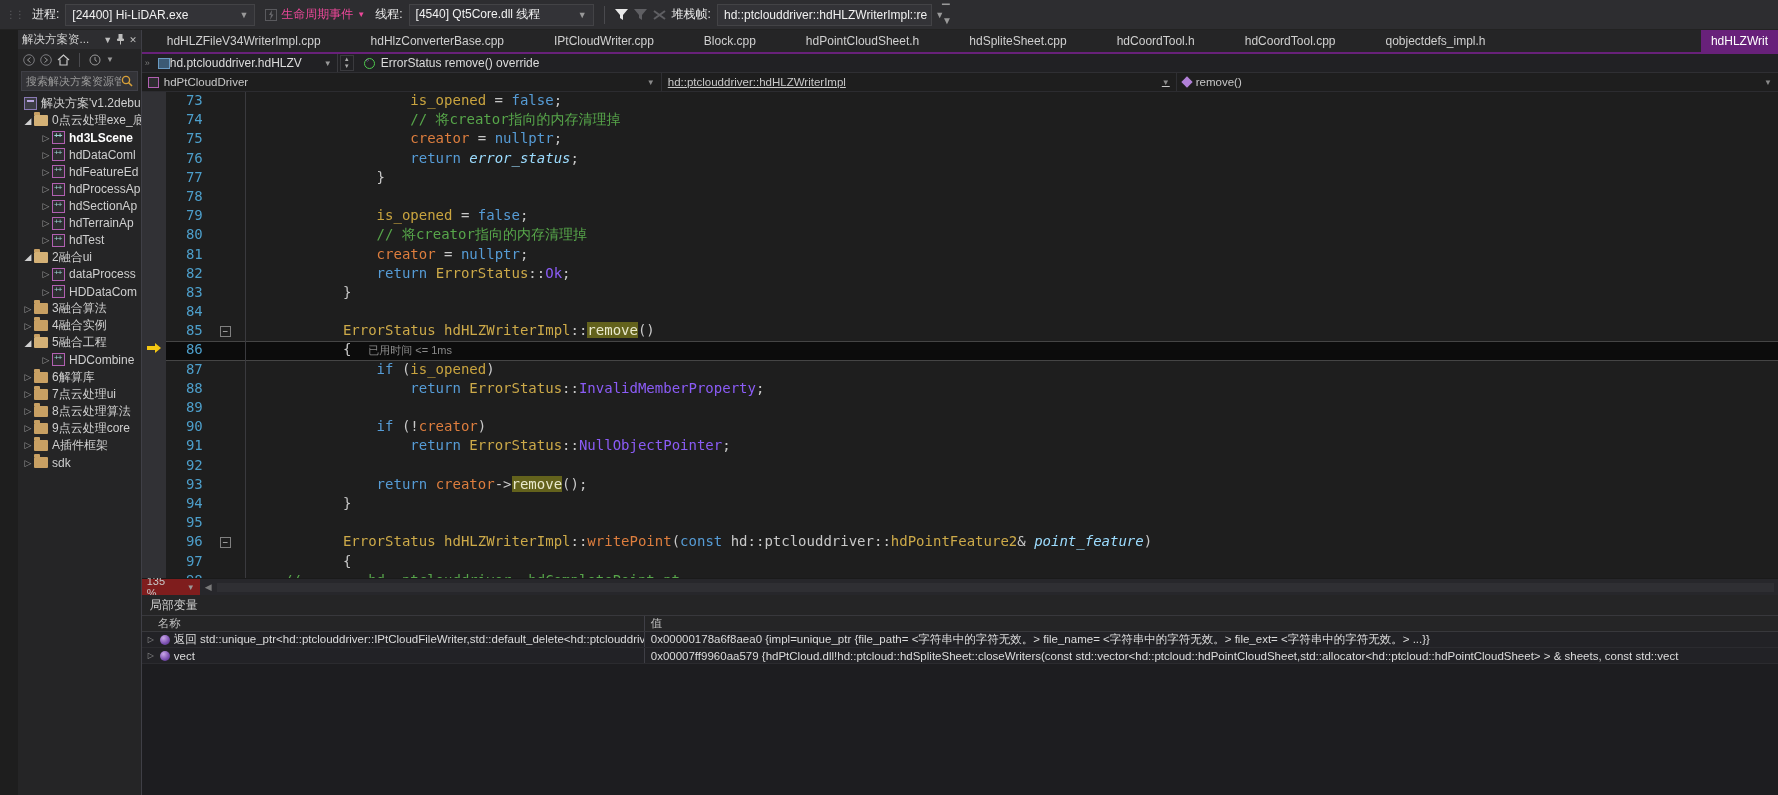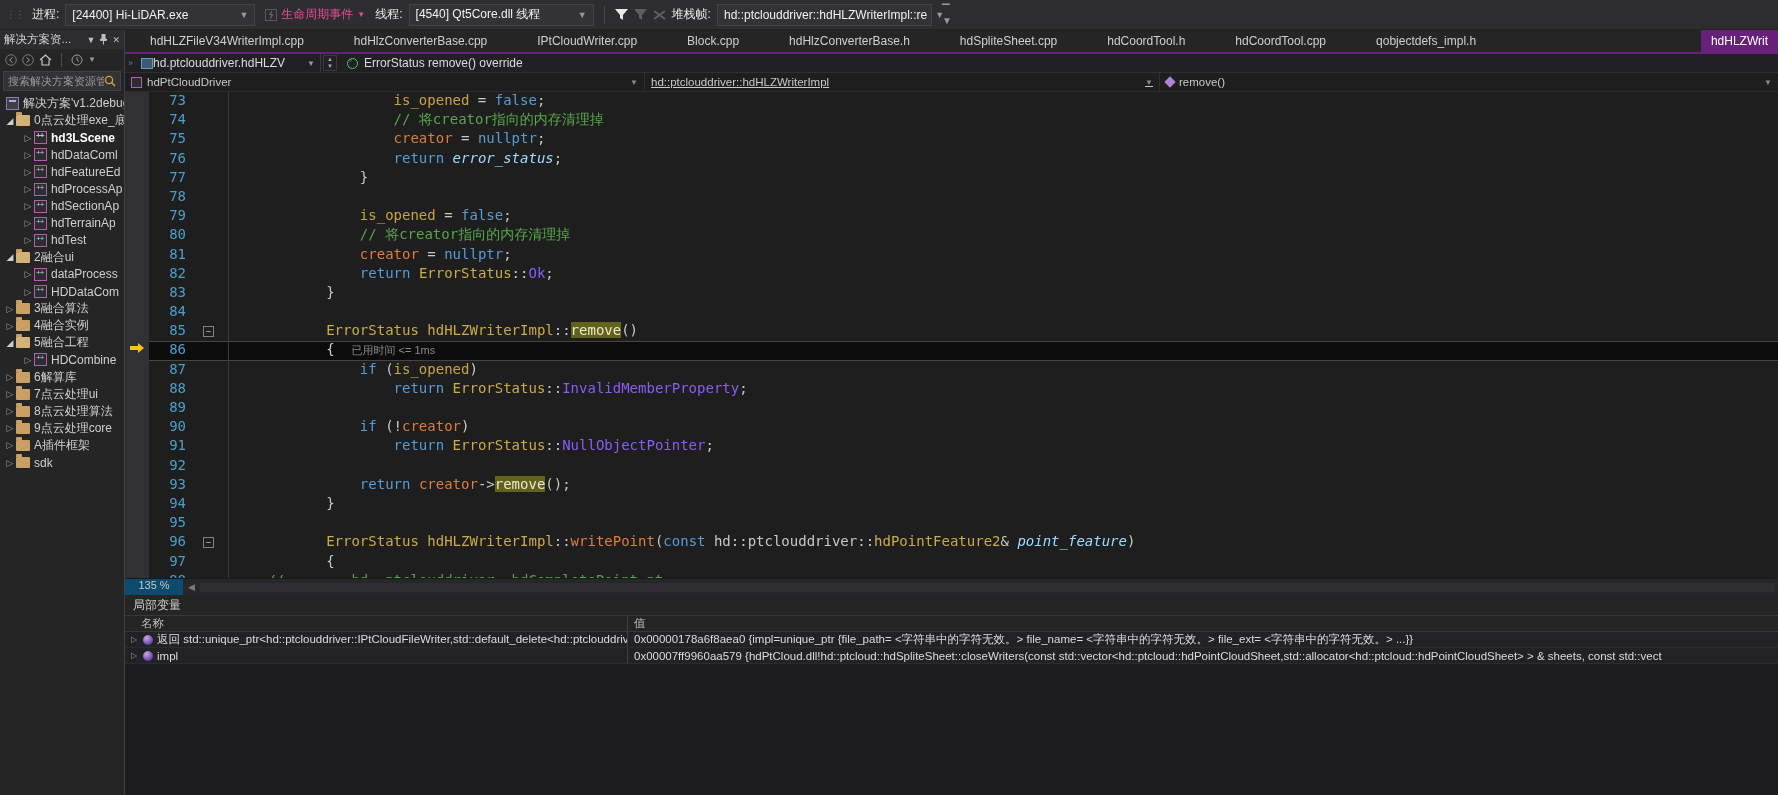--- a/index.html
+++ b/index.html
@@ -17,21 +17,21 @@
   .dd-process { width:190px; }
   .dd-thread  { width:185px; }
   .dd-frame   { width:215px; }
   .tbtn { display:flex; align-items:center; gap:4px; font-size:12px; color:#ec4899; padding:0 4px; height:22px; }
   .vsep { width:1px; height:18px; background:#4a4a4e; margin:0 4px; }
   .icon-funnel { width:13px; height:12px; }
   .overflow-btn { color:#999; font-size:10px; padding:0 4px; }
 
   
   .main { display:flex; height:765px; }
-  .sidebar { width:125px; background:#252526; border-right:1px solid #3f3f46; display:flex; flex-direction:column; overflow:hidden; }
+  .sidebar { width:125px; background:#252526; border-right:1px solid #3f3f46; display:flex; flex-direction:column; overflow:hidden;margin-left:18px; }
   .rightpane { width:1653px; display:flex; flex-direction:column; }
 
   
   .sb-title { height:19px; background:#2d2d30; display:flex; align-items:center; padding:0 4px; font-size:11.5px; color:#d0d0d0; }
   .sb-title .t { white-space:nowrap; overflow:hidden; }
   .sb-title .ic { margin-left:4px; color:#bdbdbd; font-size:9px; }
   .sb-tools { height:21px; display:flex; align-items:center; gap:5px; padding:0 5px; color:#9a9a9a; }
   .sb-tools svg { display:block; }
   .sb-search { height:20px; margin:1px 3px 2px 3px; background:#333337; border:1px solid #3f3f46;
     display:flex; align-items:center; padding:0 4px; }
@@ -98,22 +98,22 @@
   .c-env { color:#8b5cf6; }
   .c-mem { color:#de7e3e; }
   .c-fn  { color:#de7e3e; }
   .c-var { color:#9cdcfe;font-style:italic; }
   .c-op  { color:#c8c8c8; }
   .c-hl  { background:#63621c; color:#e9e9cc; }
   .c-lens { color:#8a8a8a; font-size:11px; font-family:"Liberation Sans","DejaVu Sans",sans-serif; }
 
   
   .hsb { height:17px; background:#27272b; display:flex; align-items:center; border-top:1px solid #1a1a1a; }
-  .zoomdd { width:58px; height:17px; background:#0c4a6e; display:flex; align-items:center; padding:0 5px;
-    font-size:11px; color:#c8c8c8; gap:12px;flex-direction:column; }
+  .zoomdd { width:58px; height:17px; background:#7f1d1d; display:flex; align-items:center; padding:0 5px;
+    font-size:11px; color:#c8c8c8; gap:12px; }
   .zoomdd .chev { font-size:8px; color:#999; }
   .hsb .larr { color:#7a7a7a; font-size:9px; padding:0 5px; }
   .hsb .track { flex:1; height:9px; background:#2f2f33; margin-right:4px; }
 
   
   .locals { height:200px; background:#222226; display:flex; flex-direction:column; overflow:hidden; }
   .loc-title { height:20px; display:flex; align-items:center; padding-left:8px; font-size:12px; color:#d0d0d0; background:#252526;text-align:right; }
   .loc-head { height:17px; display:flex; font-size:11.5px; color:#bdbdbd; background:#252526; border-top:1px solid #38383c; border-bottom:1px solid #38383c; }
   .col-name { width:503px; padding-left:16px; border-right:1px solid #3f3f46; display:flex; align-items:center; overflow:hidden; }
   .col-val  { flex:1; padding-left:6px; display:flex; align-items:center; overflow:hidden; }
@@ -316,21 +316,21 @@
       </div>
   </div>
 
   <div class="rightpane">
 
     <div class="tabbar" id="tabbar">
         <div class="tab">hdHLZFileV34WriterImpl.cpp</div>
         <div class="tab">hdHlzConverterBase.cpp</div>
         <div class="tab">IPtCloudWriter.cpp</div>
         <div class="tab">Block.cpp</div>
-        <div class="tab">hdHlzConverterBase.h</div>
+        <div class="tab">hdPointCloudSheet.h</div>
         <div class="tab">hdSpliteSheet.cpp</div>
         <div class="tab">hdCoordTool.h</div>
         <div class="tab">hdCoordTool.cpp</div>
         <div class="tab">qobjectdefs_impl.h</div>
         <div class="tab active">hdHLZWrit</div>
       </div>
 
     <div class="navbar">
       <span class="nav-collapse">»</span>
       <div class="nav-dd">
@@ -604,21 +604,21 @@
               <span class="lexp">▷</span>
               <span class="sphere"></span>
               <span>返回 std::unique_ptr&lt;hd::ptclouddriver::IPtCloudFileWriter,std::default_delete&lt;hd::ptclouddriver::IP</span>
             </div>
             <div class="col-val">0x00000178a6f8aea0 {impl=unique_ptr {file_path= &lt;字符串中的字符无效。&gt; file_name= &lt;字符串中的字符无效。&gt; file_ext= &lt;字符串中的字符无效。&gt; ...}}</div>
           </div>
           <div class="lrow">
             <div class="col-name">
               <span class="lexp">▷</span>
               <span class="sphere"></span>
-              <span>impl</span>
+              <span>vect</span>
             </div>
             <div class="col-val">0x00007ff9960aa579 {hdPtCloud.dll!hd::ptcloud::hdSpliteSheet::closeWriters(const std::vector&lt;hd::ptcloud::hdPointCloudSheet,std::allocator&lt;hd::ptcloud::hdPointCloudSheet&gt; &gt; &amp; sheets, const std::vect</div>
           </div>
         </div>
       <div class="loc-fill"></div>
     </div>
 
   </div>
 </div>
 

